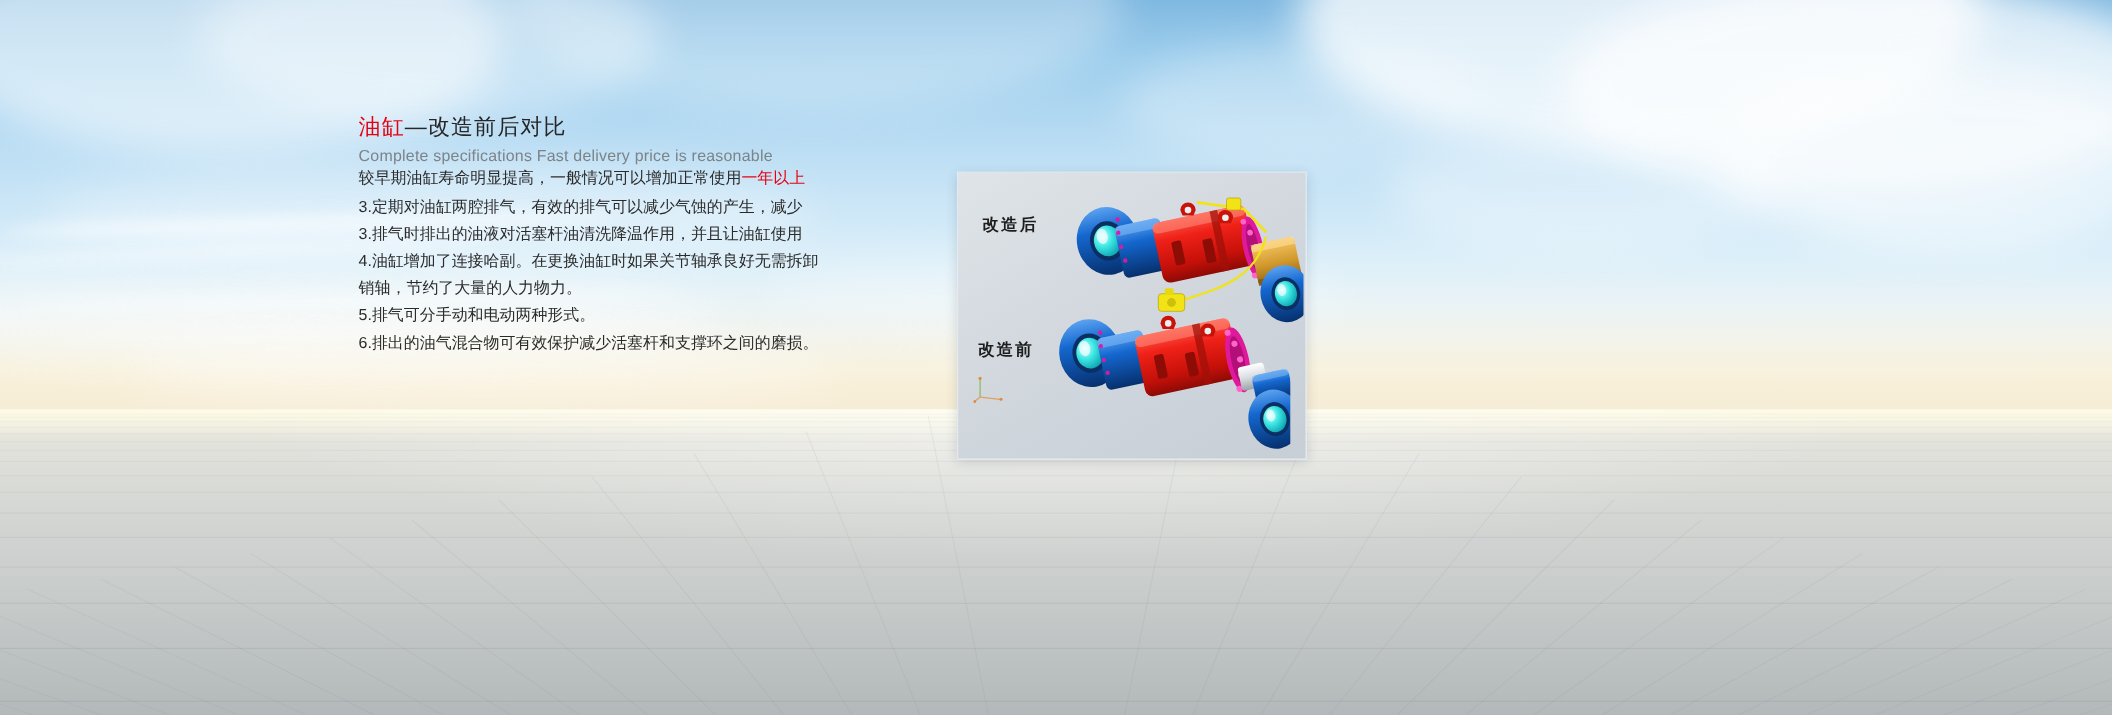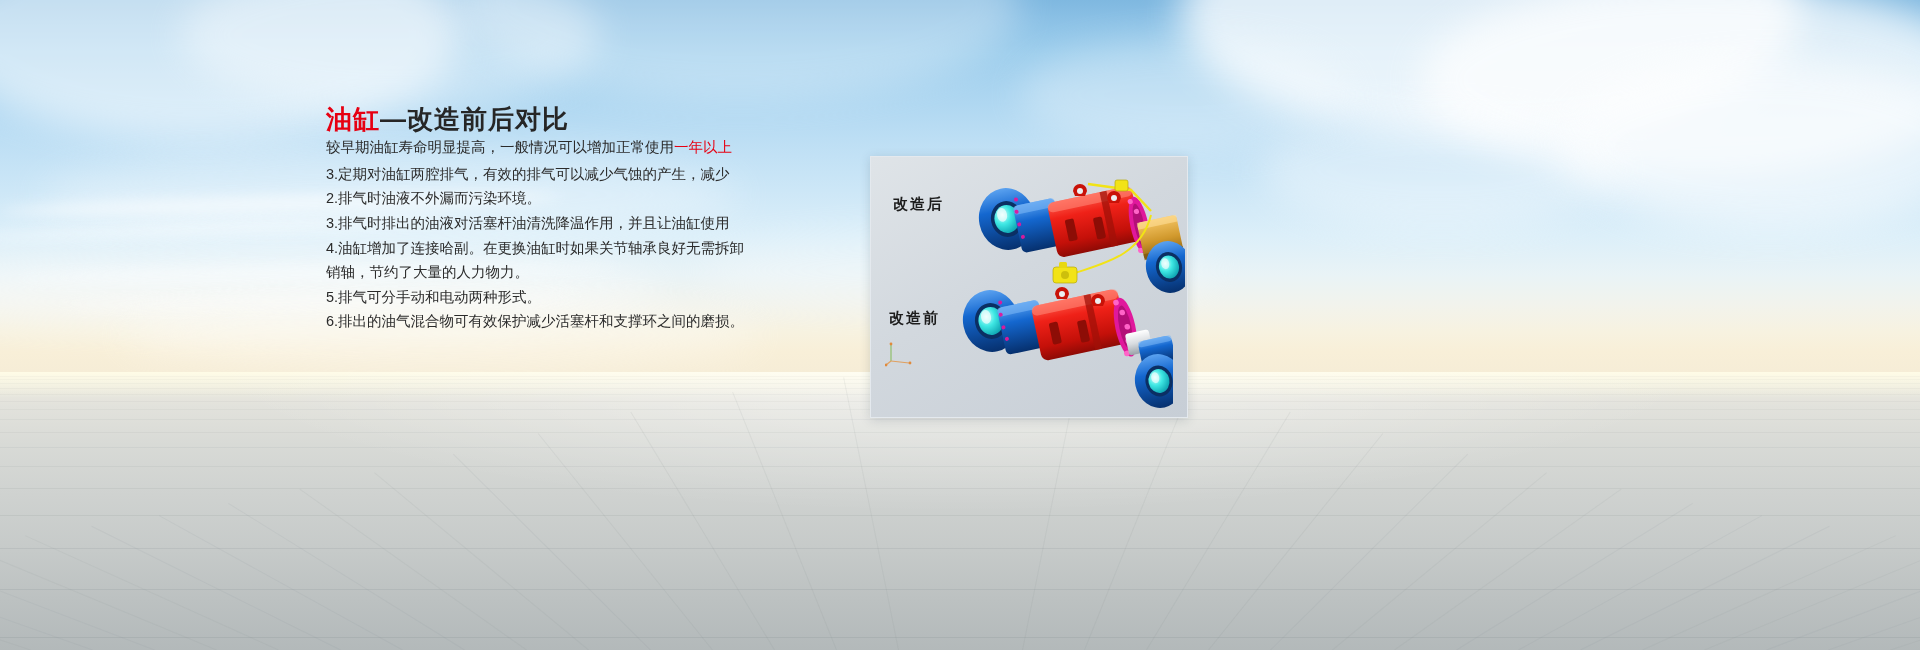--- a/index.html
+++ b/index.html
@@ -83,21 +83,21 @@
   .ground-vignette{
     position:absolute; inset:0;
     background:radial-gradient(ellipse 1100px 240px at 50% -10%, rgba(255,255,255,.55), rgba(255,255,255,0) 70%);
   }
 
   
   .copy{
     position:absolute; left:326px; top:104px; width:470px; z-index:5;
   }
   .headline{
-    font-size:26px; font-weight:bold; letter-spacing:1px; color:#262626;
+    font-size:20px; font-weight:normal; letter-spacing:1px; color:#262626;
     line-height:1.2; white-space:nowrap;
   }
   .headline .hl-red{ color:#e60012; }
   .subhead{
     margin-top:6px; font-size:14.5px; color:#7c8389; letter-spacing:.2px;
     white-space:nowrap;
   }
   .bodycopy{ }
   .bline{
     font-size:14.5px; color:#2b2b2b; line-height:24.6px; white-space:nowrap;
@@ -196,25 +196,25 @@
       <div class="vline" style="left: 1704px; transform: rotate(67.51deg); opacity: 0.27;"></div>
       <div class="vline" style="left: 1766px; transform: rotate(69.09deg); opacity: 0.26;"></div>
       <div class="vline" style="left: 1828px; transform: rotate(70.46deg); opacity: 0.26;"></div>
       <div class="vline" style="left: 1890px; transform: rotate(71.68deg); opacity: 0.25;"></div>
     </div>
 
   <div class="copy">
 
     <div class="headline"><span class="hl-red">油缸</span><span>—改造前后对比</span></div>
 
+    <div class="subhead">Complete specifications Fast delivery price is reasonable</div>
 
     <div class="bodycopy" id="bodycopy">
         <div class="bline" style="margin-bottom: 2px;"><span>较早期油缸寿命明显提高，一般情况可以增加正常使用</span><span class="accent">一年以上</span></div>
         <div class="bline"><span>3.定期对油缸两腔排气，有效的排气可以减少气蚀的产生，减少</span></div>
-        <div class="bline"><span>2.排气时油液不外漏而污染环境。</span></div>
         <div class="bline"><span>3.排气时排出的油液对活塞杆油清洗降温作用，并且让油缸使用</span></div>
         <div class="bline"><span>4.油缸增加了连接哈副。在更换油缸时如果关节轴承良好无需拆卸</span></div>
         <div class="bline"><span>销轴，节约了大量的人力物力。</span></div>
         <div class="bline"><span>5.排气可分手动和电动两种形式。</span></div>
         <div class="bline"><span>6.排出的油气混合物可有效保护减少活塞杆和支撑环之间的磨损。</span></div>
       </div>
   </div>
 
   <div class="panel">
 

